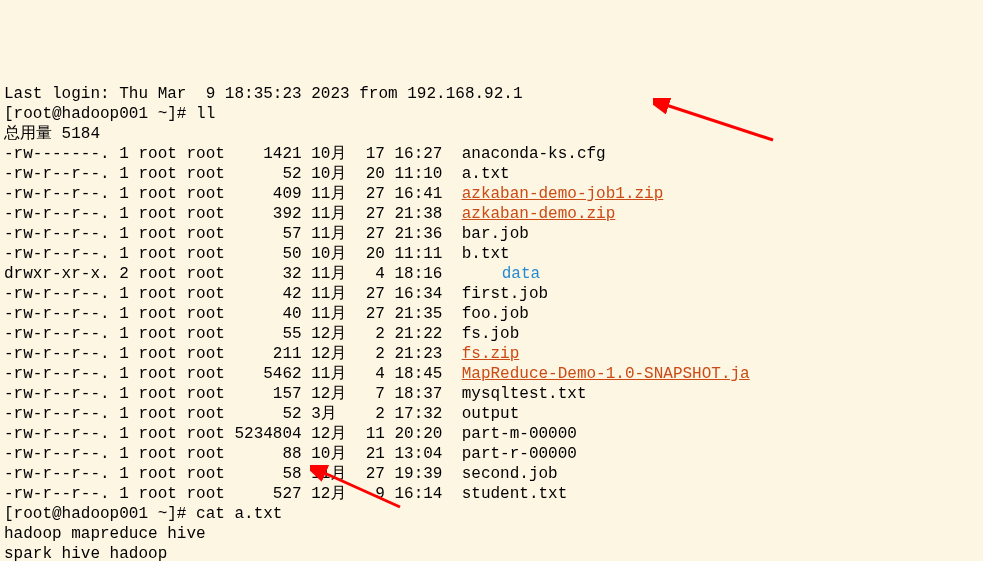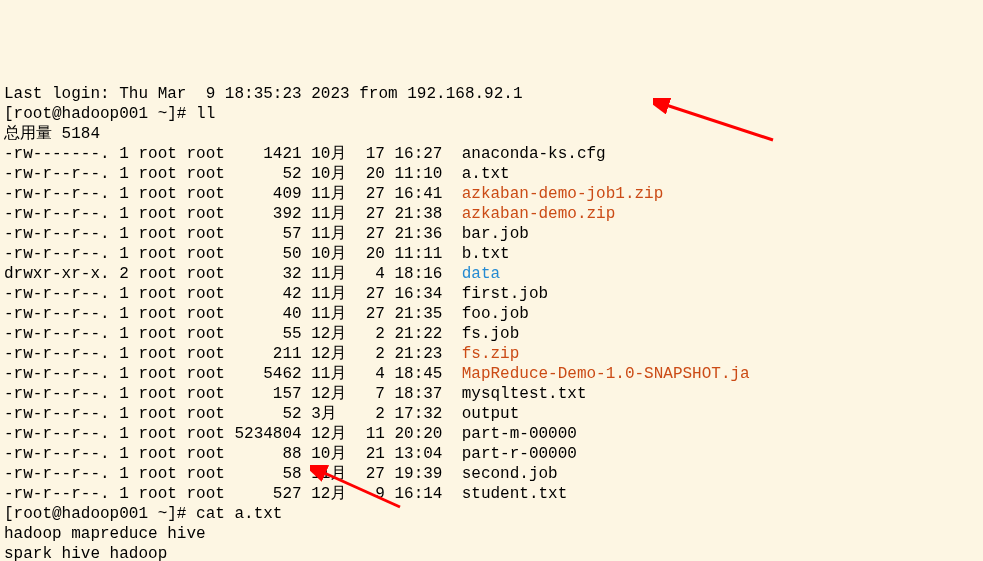--- a/index.html
+++ b/index.html
@@ -11,22 +11,22 @@
       line-height: 1.25;
       color: #000;
       white-space: pre;
       position: relative;
       width: 983px;
       height: 561px;
       box-sizing: border-box;
       overflow: hidden;
     }
     .line { display: block; }
-    .red { color: #CB4B16; }
-    .blue { color: #268BD2; }
+    .red { color: #CB4B16; text-decoration: underline; }
+    .blue { color: #268BD2; margin-left: 40px; }
     .arrow {
       position: absolute;
       pointer-events: none;
     }
   </style>
 </head>
 <body>
 
 
 

